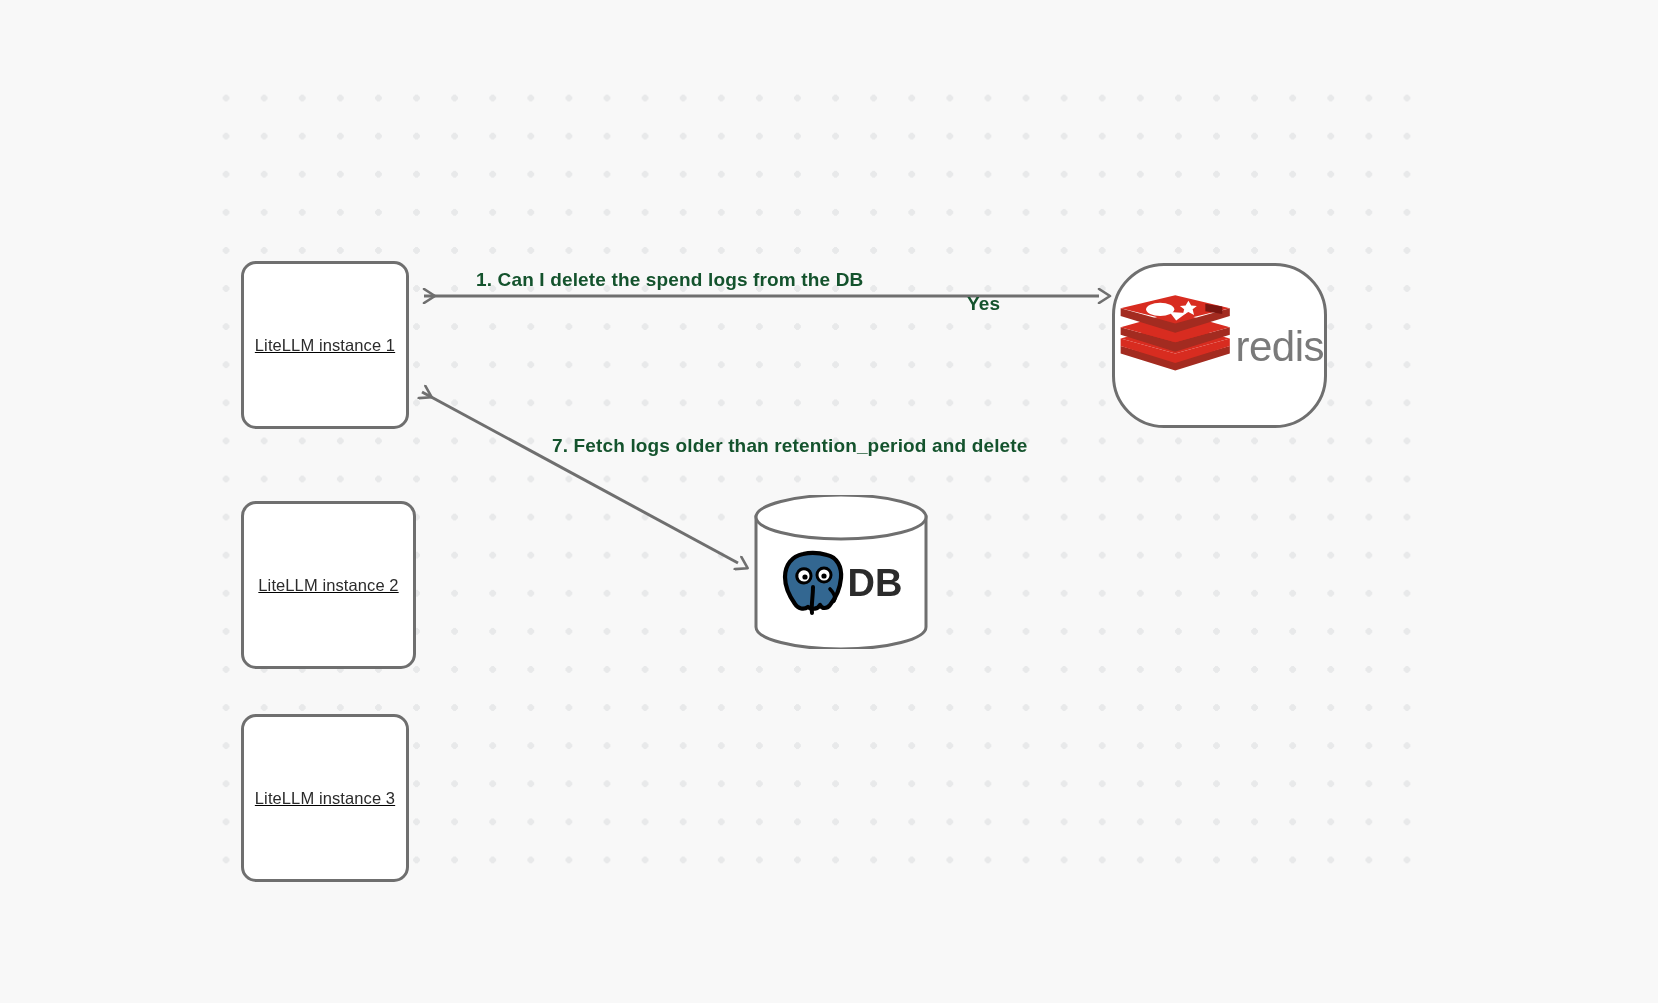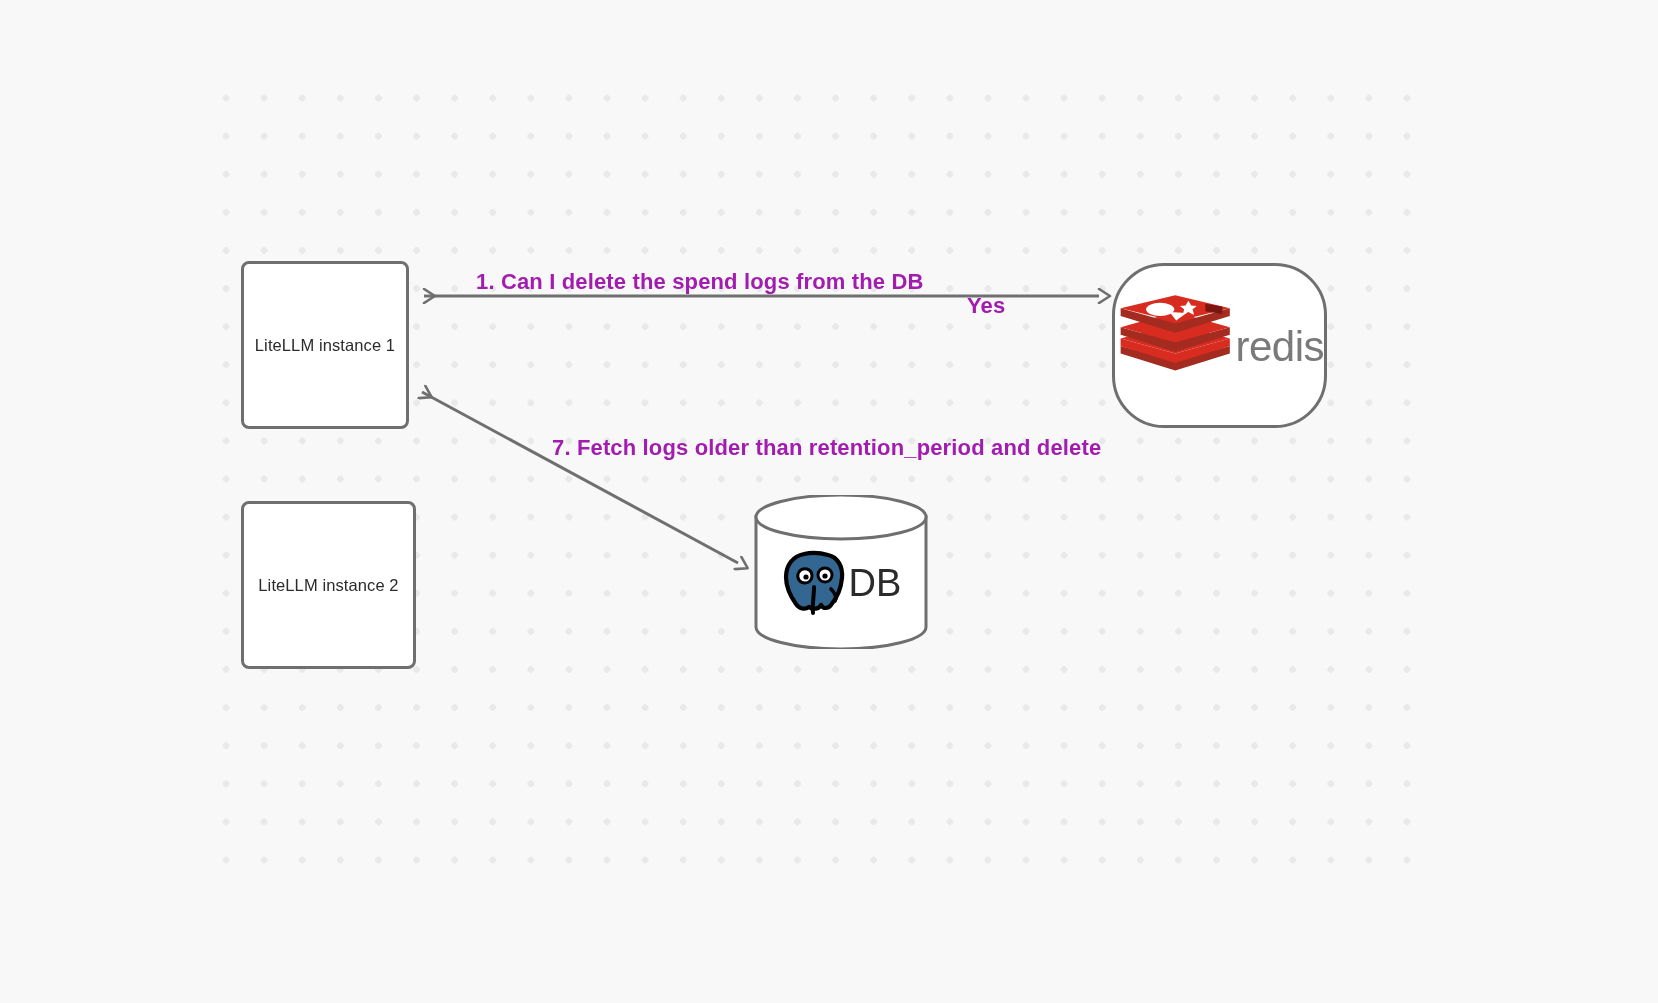--- a/index.html
+++ b/index.html
@@ -21,24 +21,25 @@
     width:1216px; height:814px;
     background-image:radial-gradient(circle, #e8e9ea 3.2px, rgba(0,0,0,0) 3.4px);
     background-size:38.1px 38.1px;
     background-position:3px 3px;
     pointer-events:none;
   }
   .node-box {
     position:absolute;
     background:#ffffff;
     border:3px solid #6f6f6f;
-    border-radius:8px;
+    border-radius:15px;
     display:flex;
     align-items:center;
     justify-content:center;
+    text-decoration:underline;
   }
   .node-box .label {
     font-size:16.5px;
     color:#2b2b2b;
     font-family:"Liberation Sans", sans-serif;
     letter-spacing:0.1px;
     white-space:nowrap;
   }
   #box-1 { left:241px; top:261px; width:168px; height:168px; }
   #box-2 { left:241px; top:501px; width:175px; height:168px; }
@@ -68,37 +69,37 @@
   #db-node svg.cyl { position:absolute; left:0; top:0; }
   #db-inner {
     position:absolute;
     left:0; top:0; width:176px; height:154px;
     display:flex; align-items:center; justify-content:center;
     gap:2px;
     padding-top:22px;
   }
   #db-text {
     font-size:38px;
-    font-weight:400;
+    font-weight:700;
     color:#2b2b2b;
     font-family:"Liberation Sans", sans-serif;
     line-height:1;
   }
 
   svg#edges {
     position:absolute; left:0; top:0;
     width:1658px; height:1003px;
     pointer-events:none;
   }
   .edge-label {
     position:absolute;
     font-family:"Liberation Sans", sans-serif;
     font-weight:bold;
-    font-size:22px;
-    color:#a21caf;
+    font-size:19px;
+    color:#14532d;
     white-space:nowrap;
     letter-spacing:0.15px;
   }
   #label-1 { left:476px; top:269px; }
   #label-yes { left:967px; top:269px;margin-top:24px; }
   #label-2 { left:552px; top:435px; }
 </style>
 </head>
 <body>
 
@@ -123,20 +124,23 @@
     <g>
       <line x1="422" y1="392" x2="738" y2="563" stroke="#6f6f6f" stroke-width="3" marker-start="url(#arrow-left)" marker-end="url(#arrow-right)"></line>
     </g>
   </svg>
 
   <div class="node-box" id="box-1">
     <span class="label">LiteLLM instance 1</span>
   </div>
   <div class="node-box" id="box-2">
     <span class="label">LiteLLM instance 2</span>
+  </div>
+  <div class="node-box" id="box-3">
+    <span class="label">LiteLLM instance 3</span>
   </div>
 
   <div id="redis-node">
     <svg id="redis-logo" width="128" height="108" viewBox="0 0 128 108">
 
       <path d="M64 70 L122 54 L122 62 L64 80 L6 62 L6 54 Z" fill="#a32b20"></path>
       <path d="M64 62 L122 46 L122 54 L64 72 L6 54 L6 46 Z" fill="#d82c20"></path>
       <path d="M6 46 L64 30 L122 46 L64 62 Z" fill="#d82c20"></path>
 
       <path d="M64 50 L122 34 L122 42 L64 60 L6 42 L6 34 Z" fill="#a32b20"></path>

